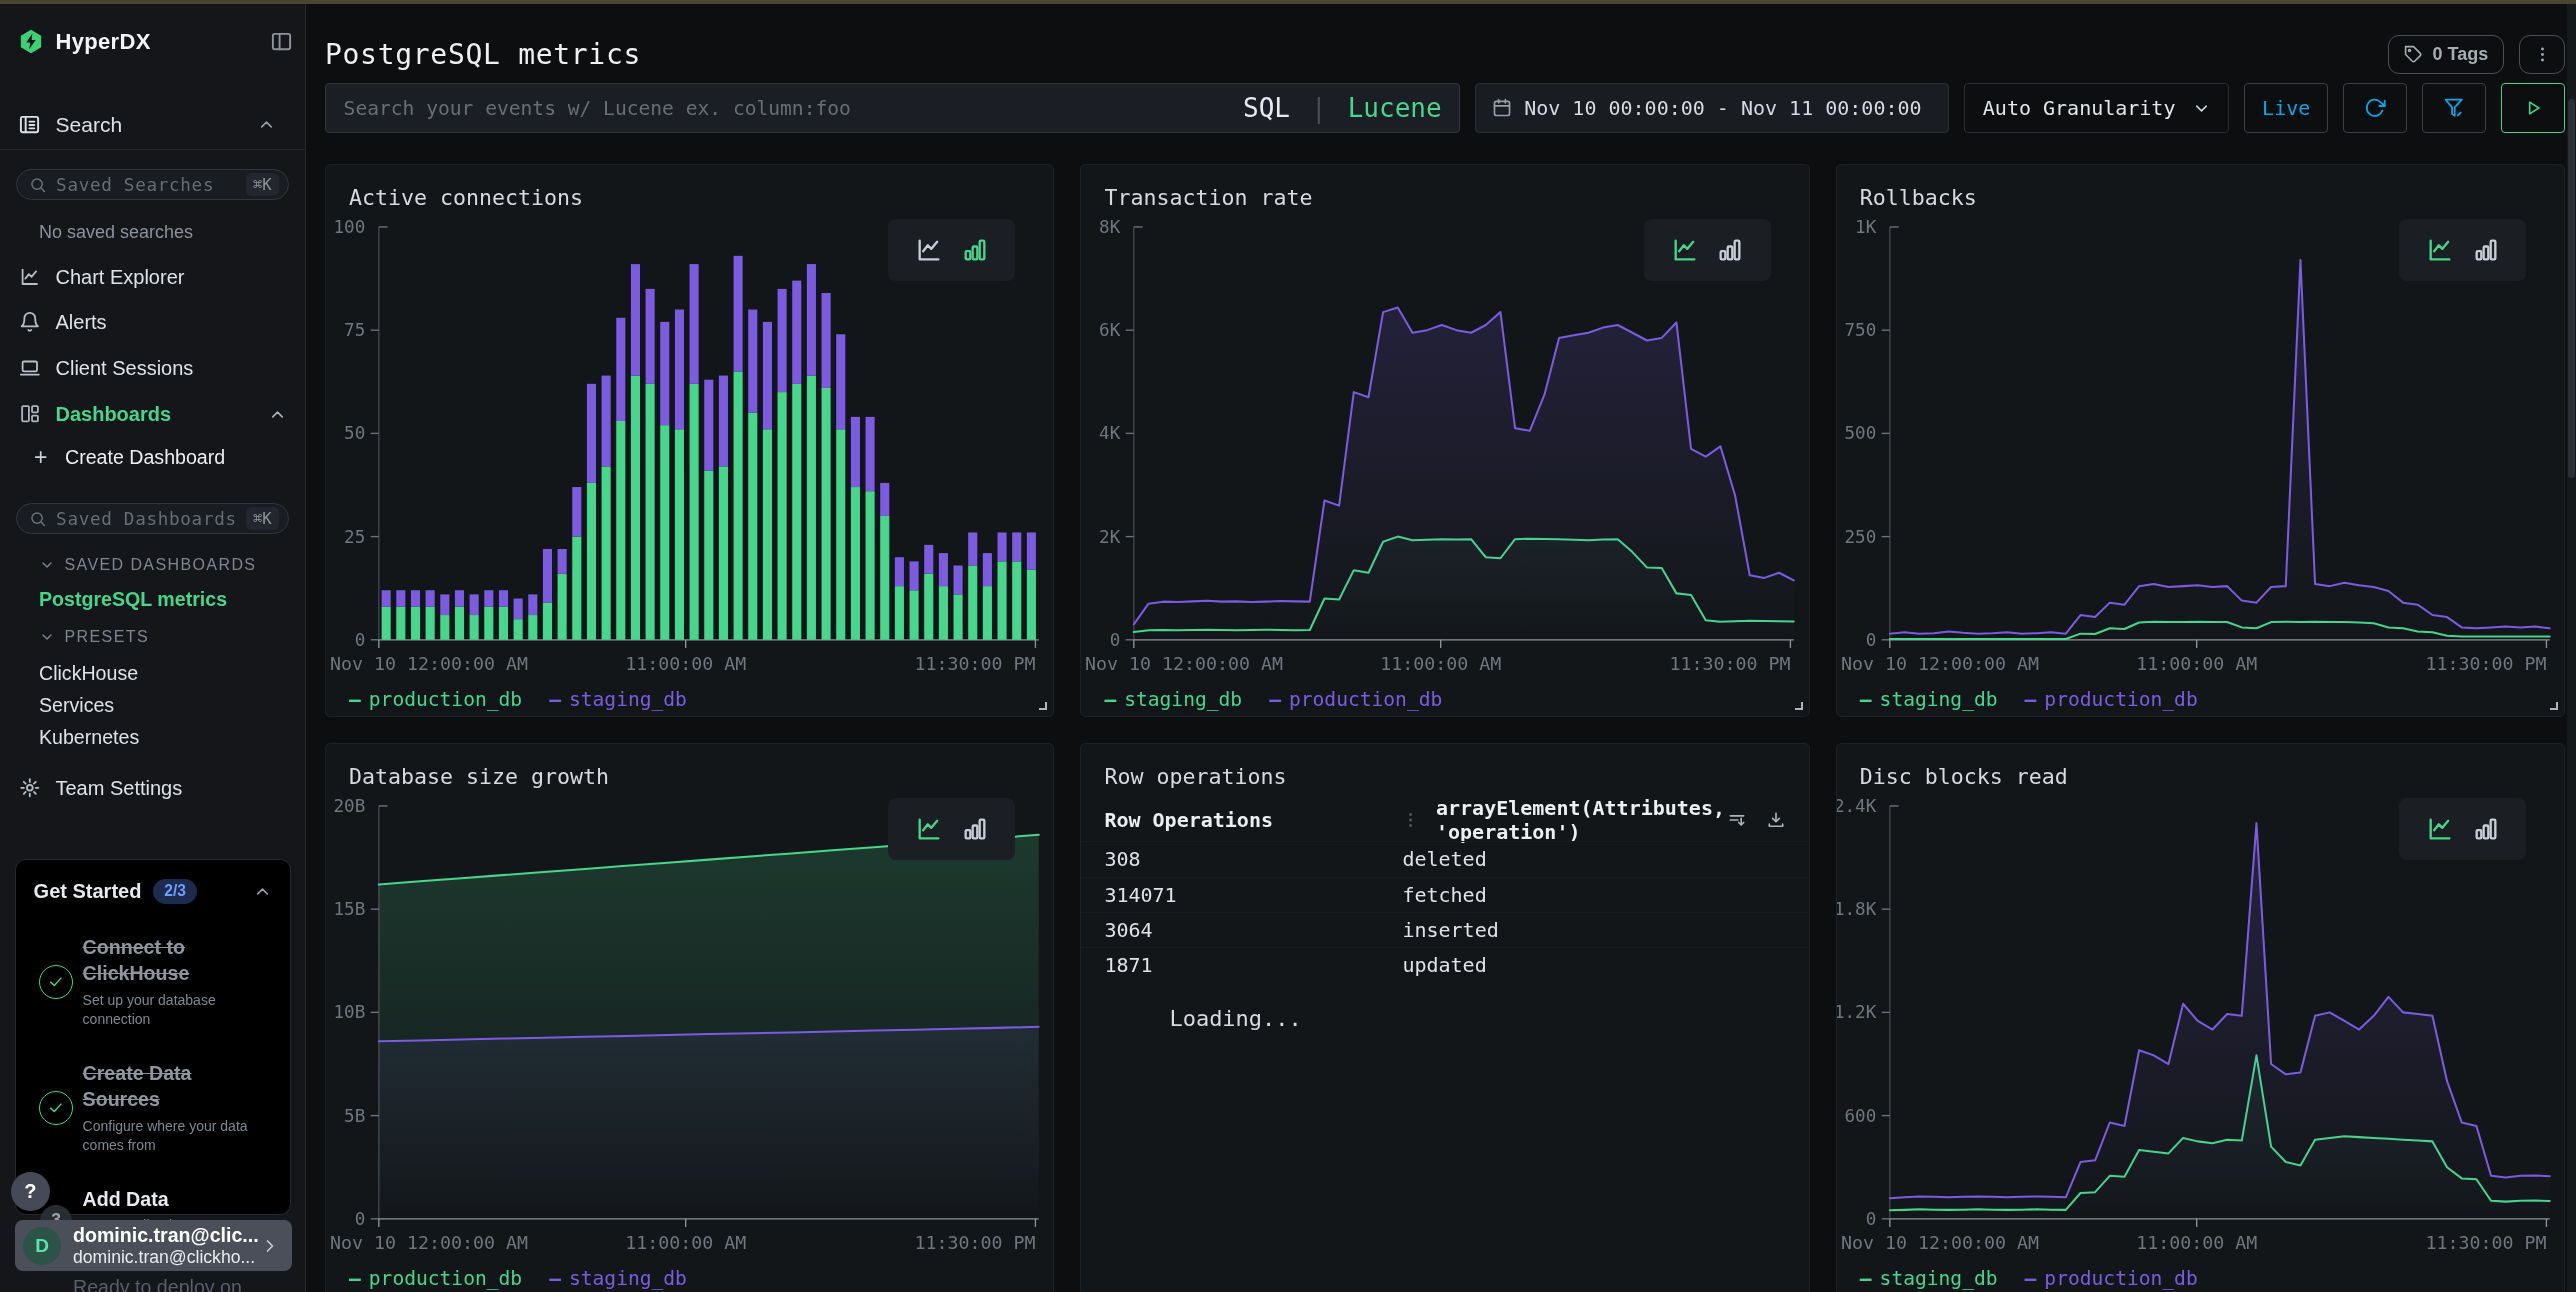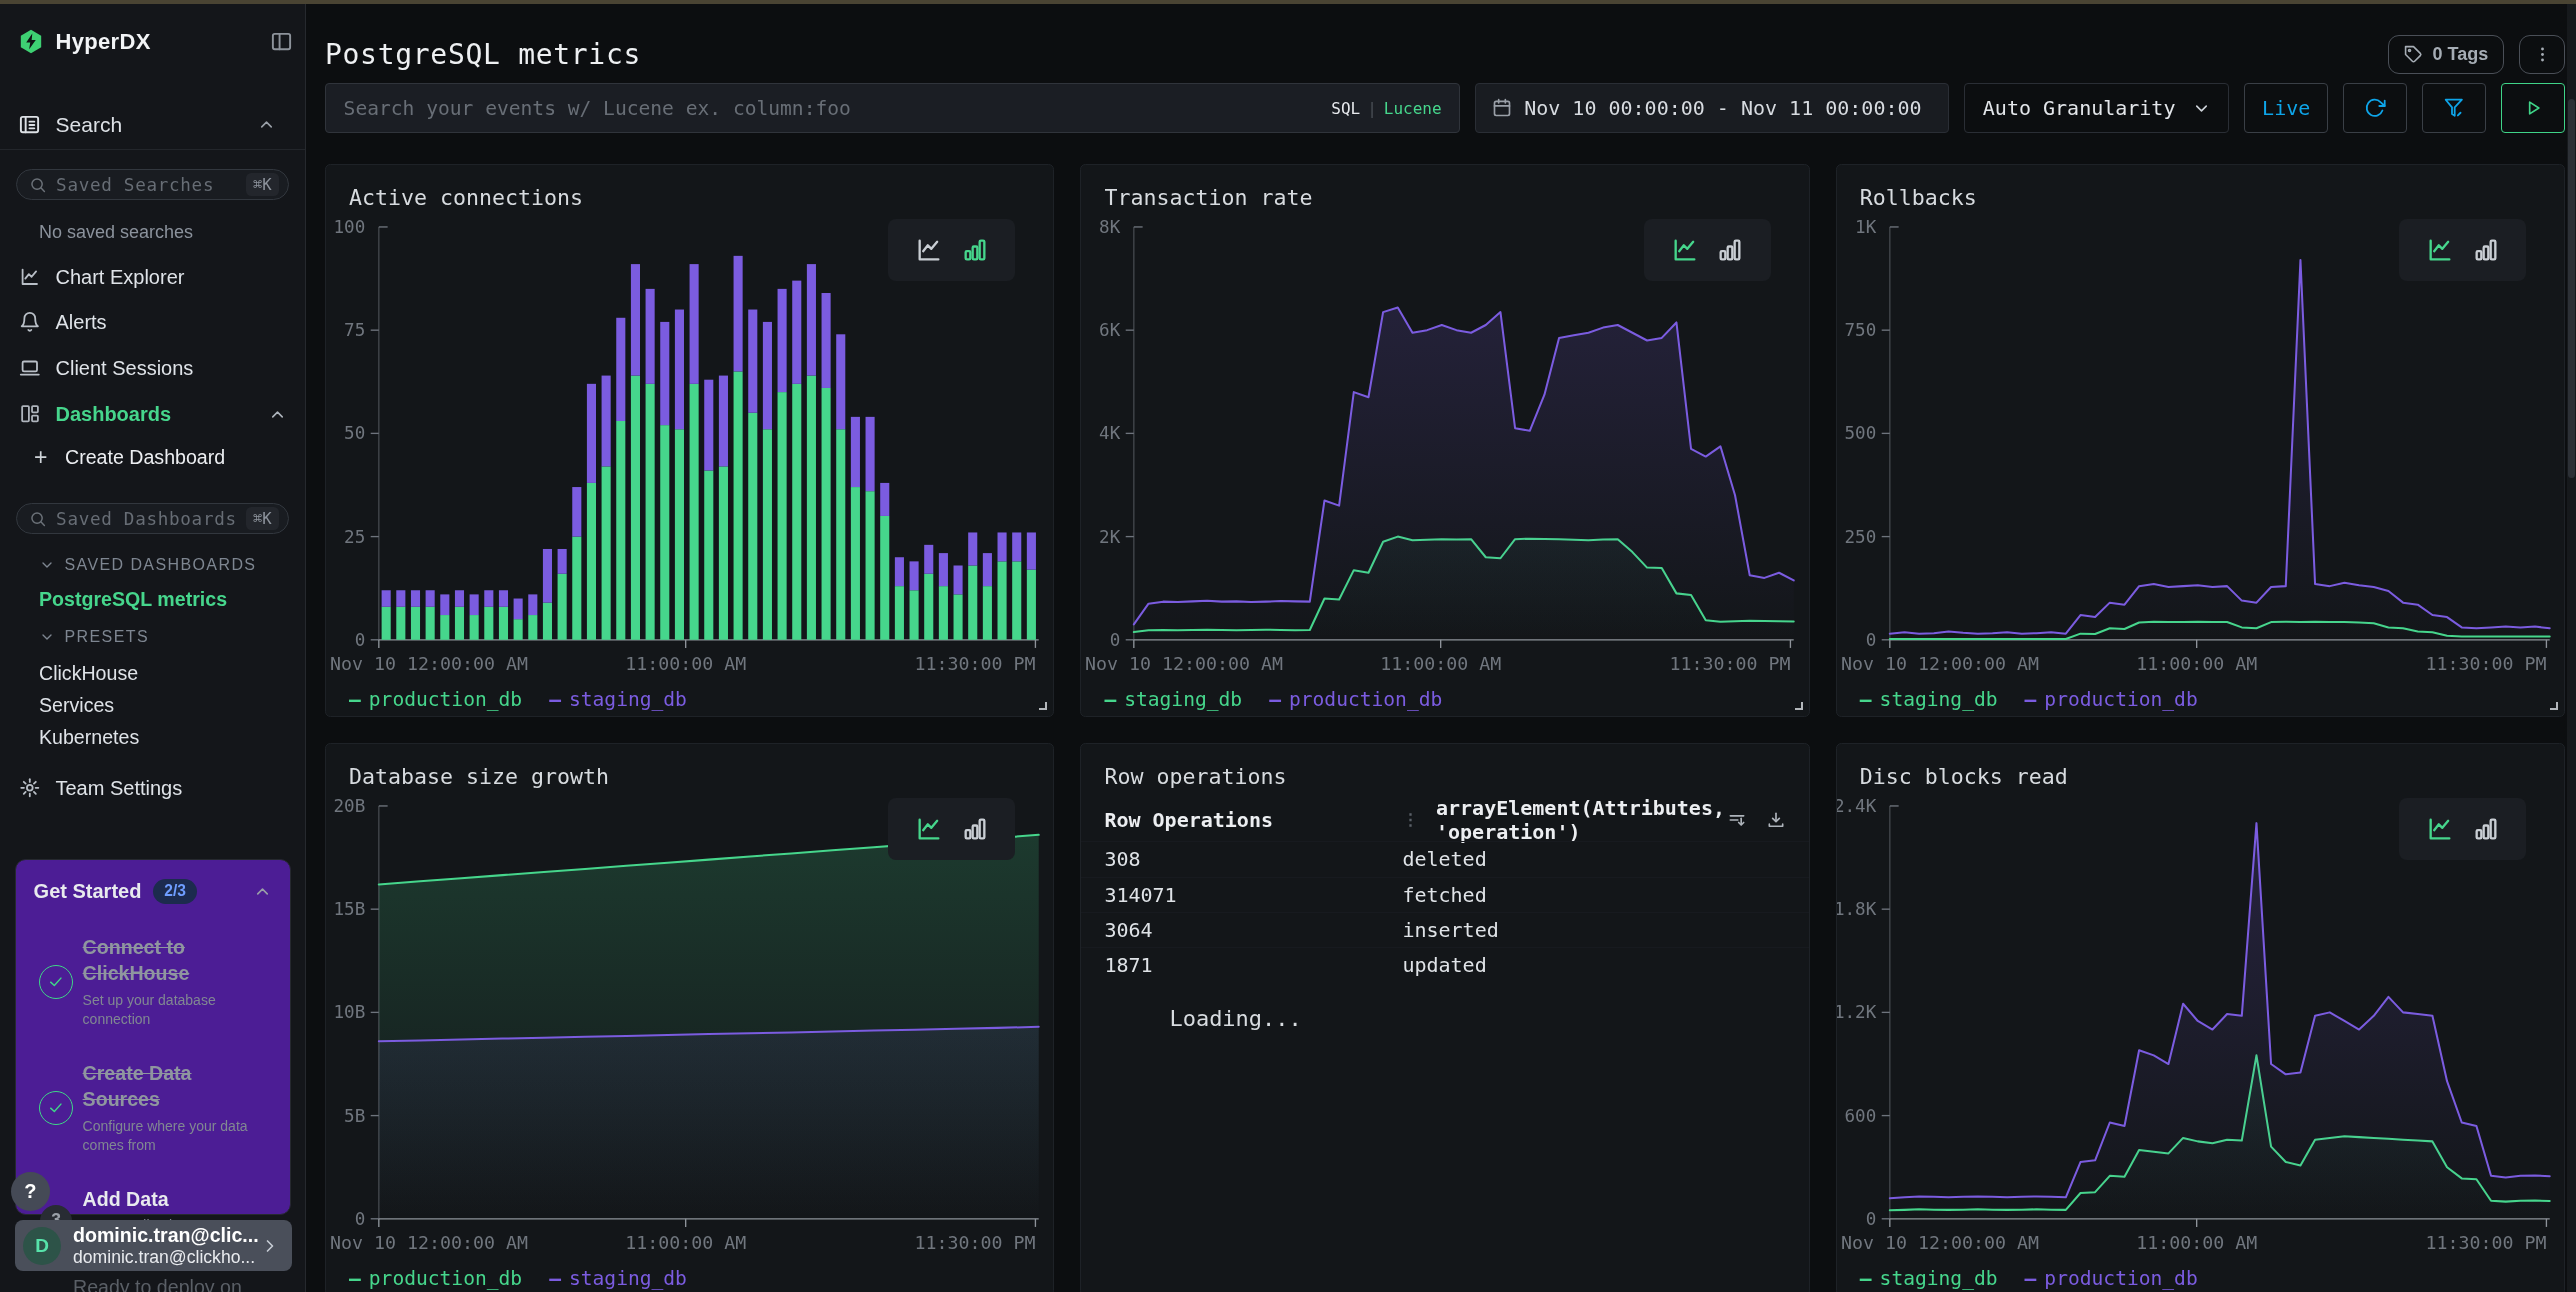--- a/index.html
+++ b/index.html
@@ -49,21 +49,21 @@
   .grp-label .icon { color:#7e8691; }
   .sub-item { position:absolute; left:39px; font-size:19.6px; color:#dfe3e8; cursor:pointer; }
   .sub-item.green { color:#46d68c; font-weight:bold; }
 
   .team-row { position:absolute; left:18px; top:768px; height:32px; display:flex; align-items:center;
     color:#dfe3e8; font-size:20px; }
   .team-row .icon { color:#b9bfc7; width:24px; }
   .team-row span.t { margin-left:13.5px; }
 
   
-  .gscard { position:absolute; left:15px; top:855px; width:276px; height:356px; background:#4c1d95;
+  .gscard { position:absolute; left:15px; top:855px; width:276px; height:356px; background:#000000;
     border:0.7px solid #26292f; border-radius:10.8px; padding:19px 17.6px; }
   .gshead { display:flex; align-items:center; }
   .gstitle { color:#e8eaee; font-size:20px; font-weight:bold; }
   .gsbadge { margin-left:12px; background:#1c2b4e; color:#6f9eff; font-size:15.6px; font-weight:bold;
     border-radius:676px; padding:3.4px 10.8px; }
   .gshead .chev { margin-left:auto; margin-right:0; }
   .gsitem { display:flex; margin-top:30px; }
   .gsicon { width:45px; flex:0 0 45px; display:flex; align-items:center; justify-content:center; }
   .ckc { width:34px; height:34px; border:1.7px solid #3fd688; border-radius:50%; color:#3fd688;
     display:flex; align-items:center; justify-content:center; }
@@ -97,21 +97,21 @@
     justify-content:center; color:#a6adb5; background:transparent; }
   .tagsbtn { width:116px; gap:9.5px; font-size:18px; font-weight:bold; }
   .kebabbtn { width:46px; margin-left:15px; }
 
   .toolbar { display:flex; margin-top:4px; height:50px; gap:15px; }
   .searchbox { flex:1; background:#1b1e24; border:0.7px solid #30343b; border-radius:4px;
     display:flex; align-items:center; padding:0 17.6px; }
   .searchbox input { flex:1; background:transparent; border:none; outline:none; color:#e8eaee;
     font-family:"DejaVu Sans Mono", monospace; font-size:19.6px; }
   .searchbox input::placeholder { color:#686e76; }
-  .langtoggle { display:flex; gap:7px; font-size:16px;justify-content:center; }
+  .langtoggle { display:flex; gap:21px; font-size:26px;justify-content:center; }
   .lang-sql { color:#e8eaee; } .lang-div { color:#4a4f56; } .lang-lucene { color:#46d68c; }
   .datepicker { width:474px; background:#191c21; border:0.7px solid #2a2e35; border-radius:4px;
     display:flex; align-items:center; gap:12px; padding:0 16px; color:#d7dbe0; font-size:20px; }
   .datepicker .icon { color:#9aa0a8; }
   .granularity { width:265px; border:0.7px solid #2a2e35; border-radius:4px; display:flex;
     align-items:center; justify-content:space-between; padding:0 17.6px; color:#e3e6ea; font-size:20px; }
   .granularity .chev { margin:0; color:#cfd4da; }
   .tbtn2 { border:0.7px solid #3a3f46; border-radius:4px; display:flex; align-items:center;
     justify-content:center; color:#0ea5e9; background:transparent; }
   .livebtn { width:84px; font-size:20px; }

